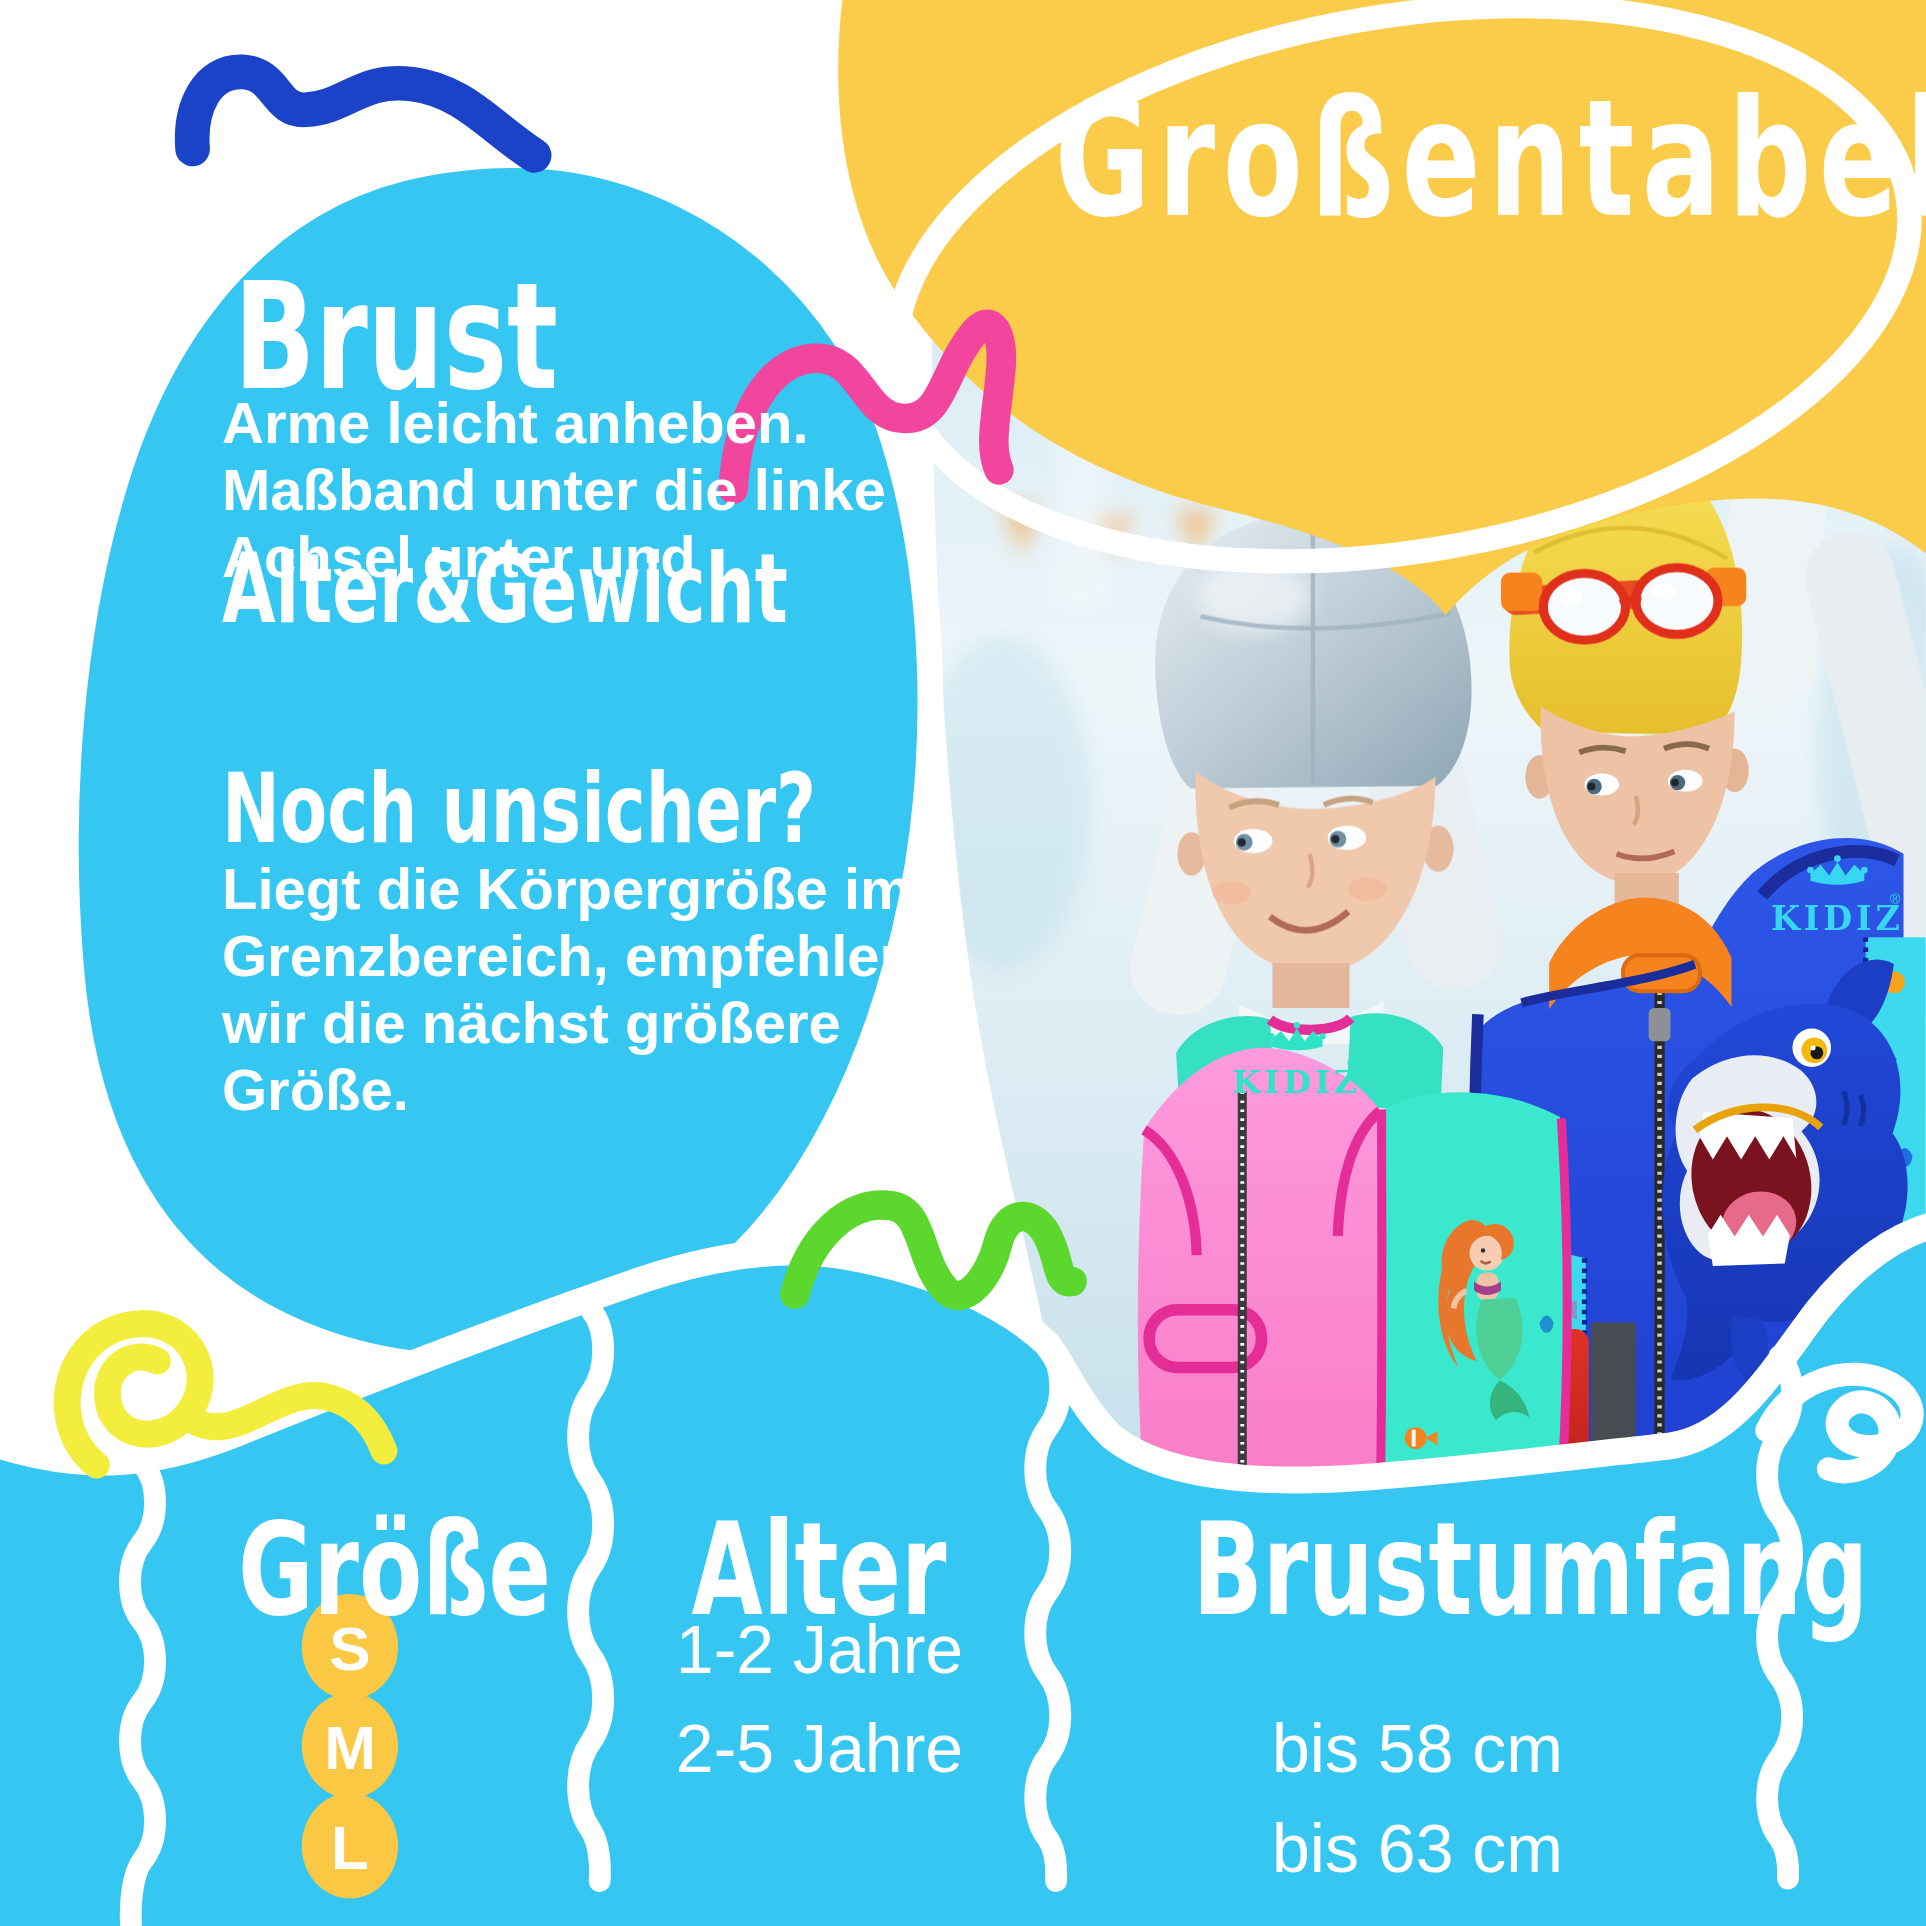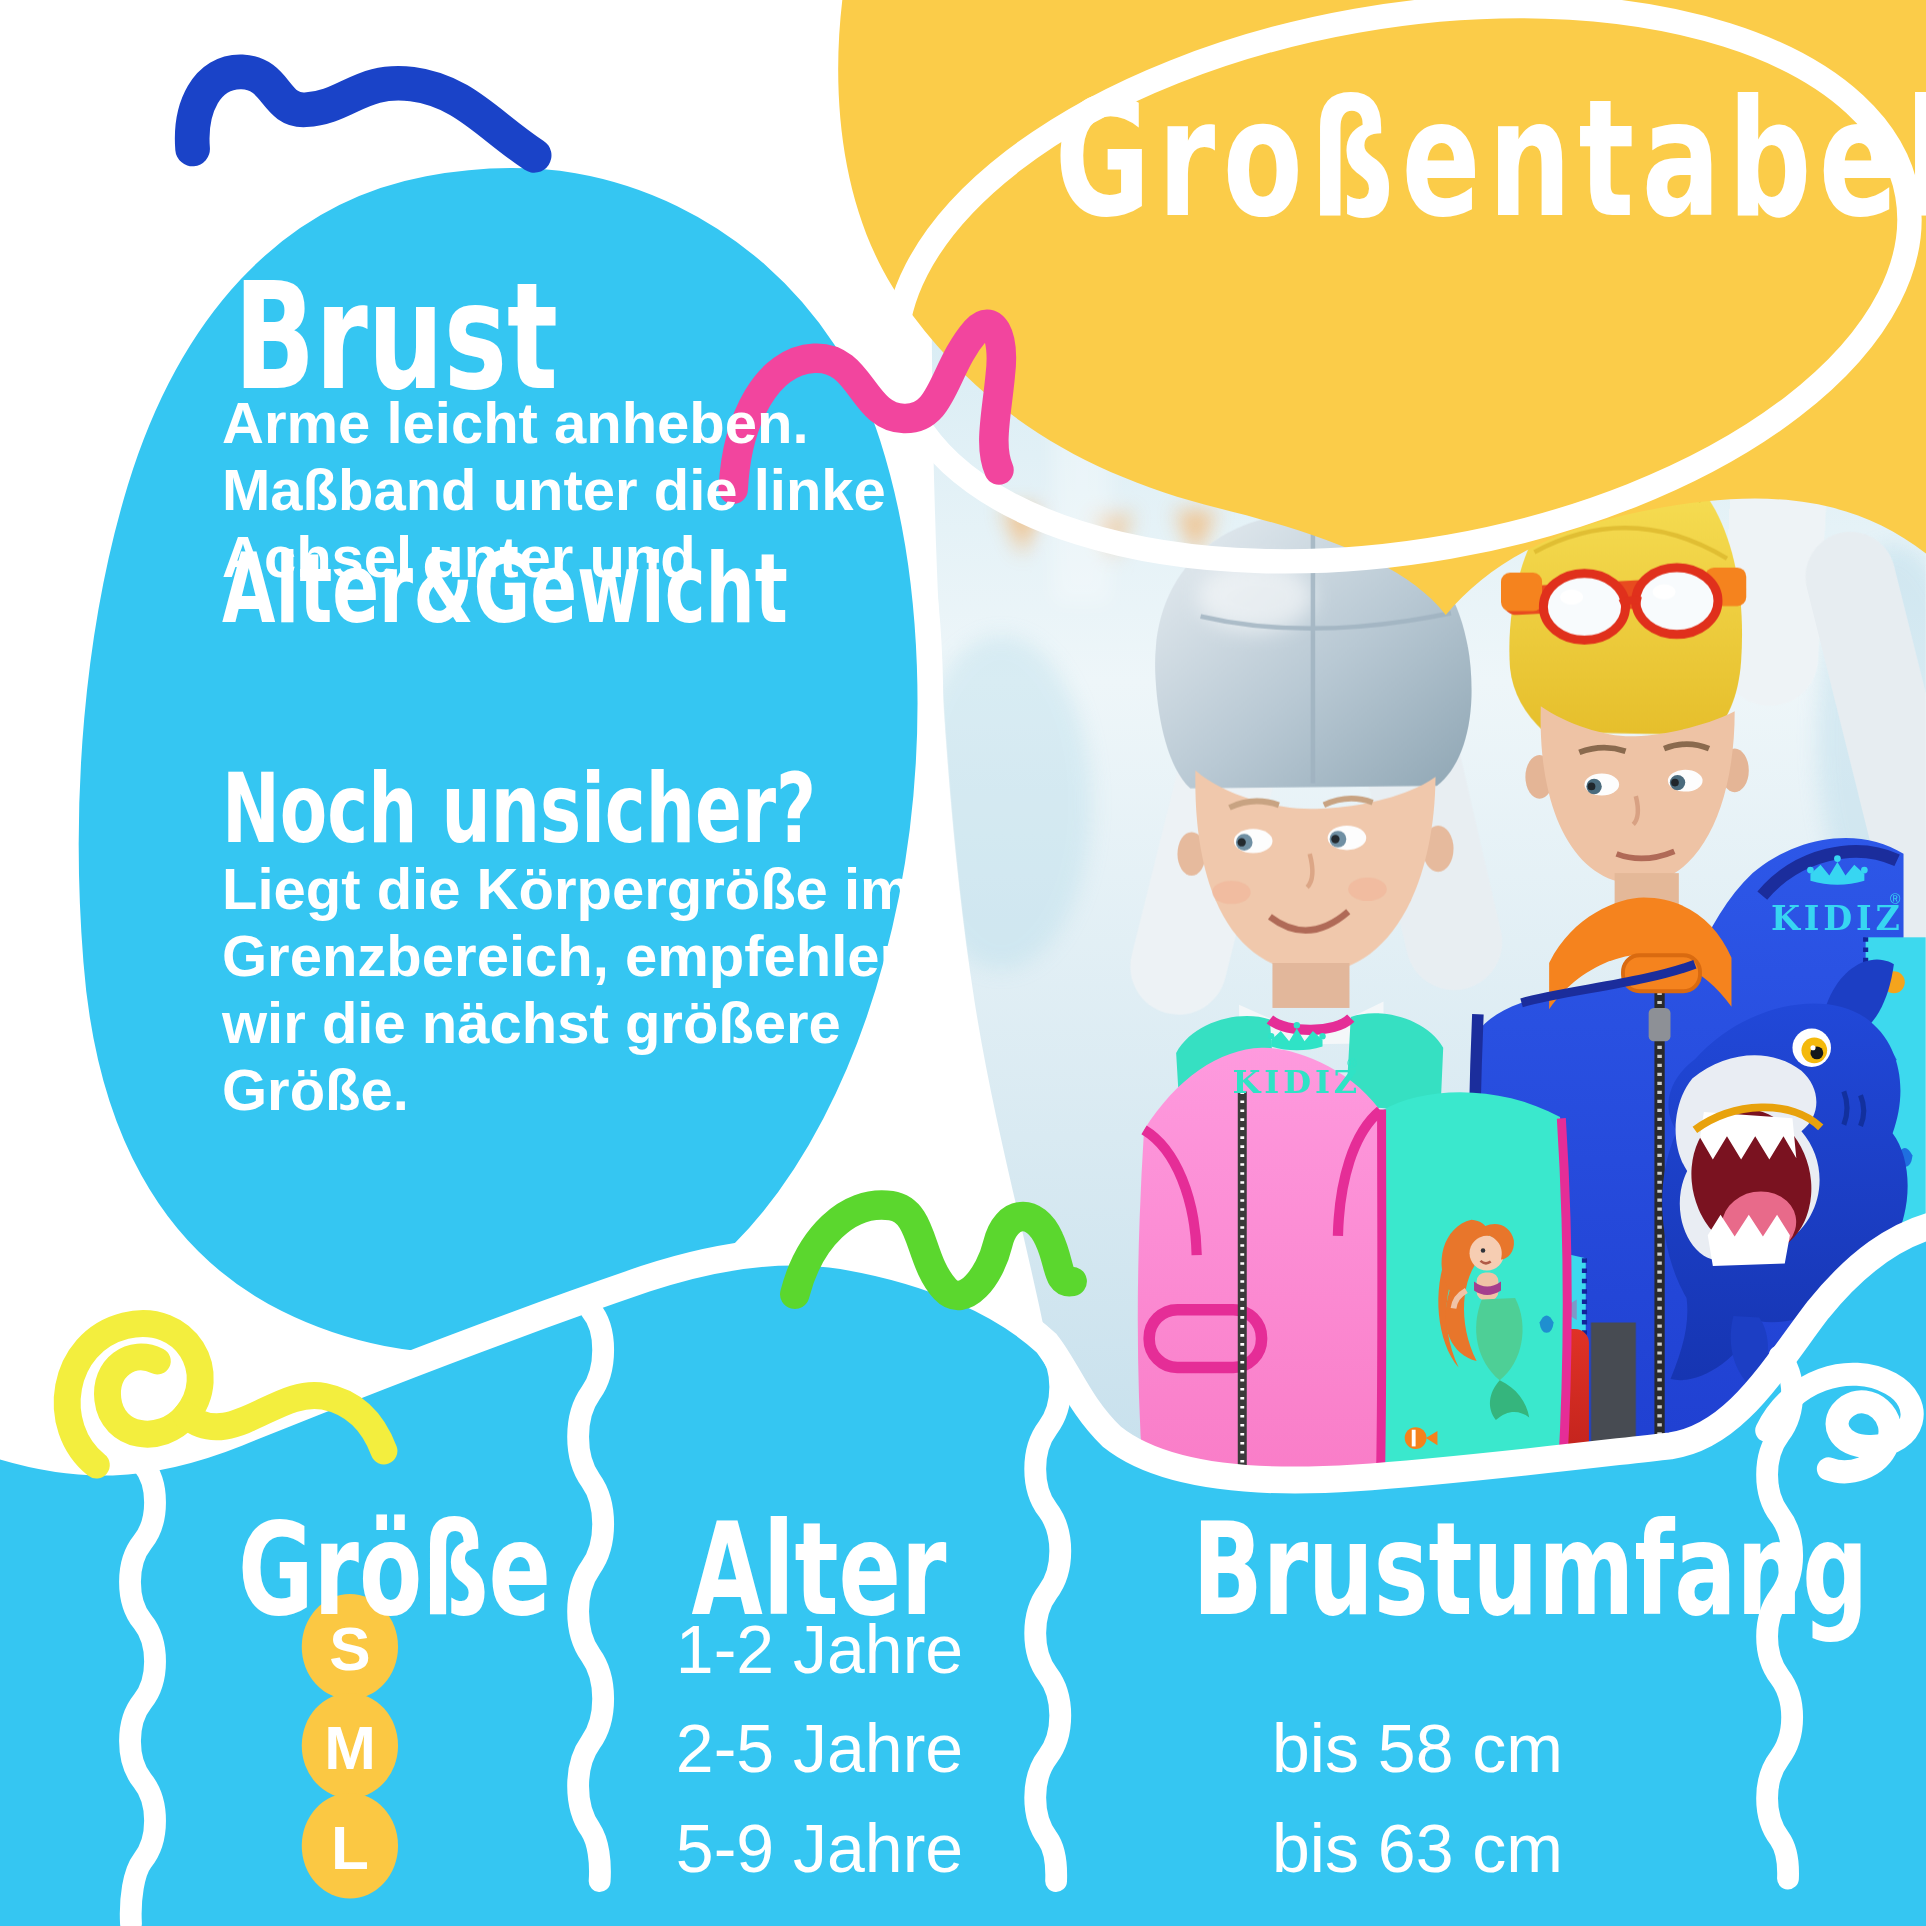--- a/index.html
+++ b/index.html
@@ -383,19 +383,18 @@
 <div class="txt center" style="left:1061px;top:1502px;width:713px;">
   <span class="hand-c tbl-head">Brustumfang</span>
 </div>
 
 <div class="txt size-letter center" style="left:318px;top:1613px;width:64px;">S</div>
 <div class="txt size-letter center" style="left:318px;top:1712px;width:64px;">M</div>
 <div class="txt size-letter center" style="left:318px;top:1812px;width:64px;">L</div>
 
 <div class="txt row-val center" style="left:627px;top:1613px;width:385px;">1-2 Jahre</div>
 <div class="txt row-val center" style="left:627px;top:1712px;width:385px;">2-5 Jahre</div>
-<div class="txt row-val center" style="left:627px;top:1812px;width:385px;">5-9 Jahre</div>
 
 <div class="txt row-val center" style="left:1061px;top:1712px;width:713px;">bis 58 cm</div>
 <div class="txt row-val center" style="left:1061px;top:1812px;width:713px;">bis 63 cm</div>
 
 </div>
 
 
 </body></html>

